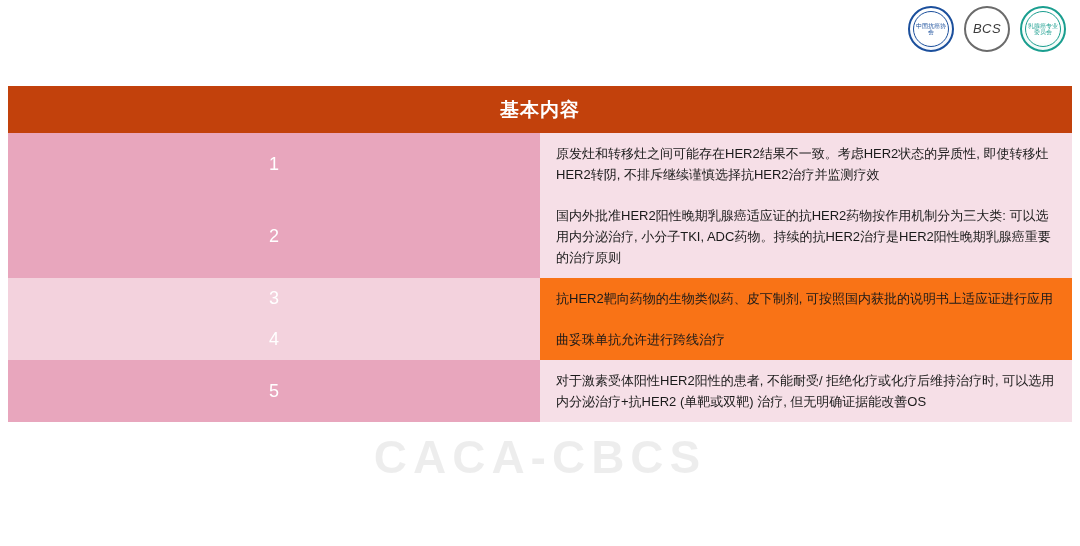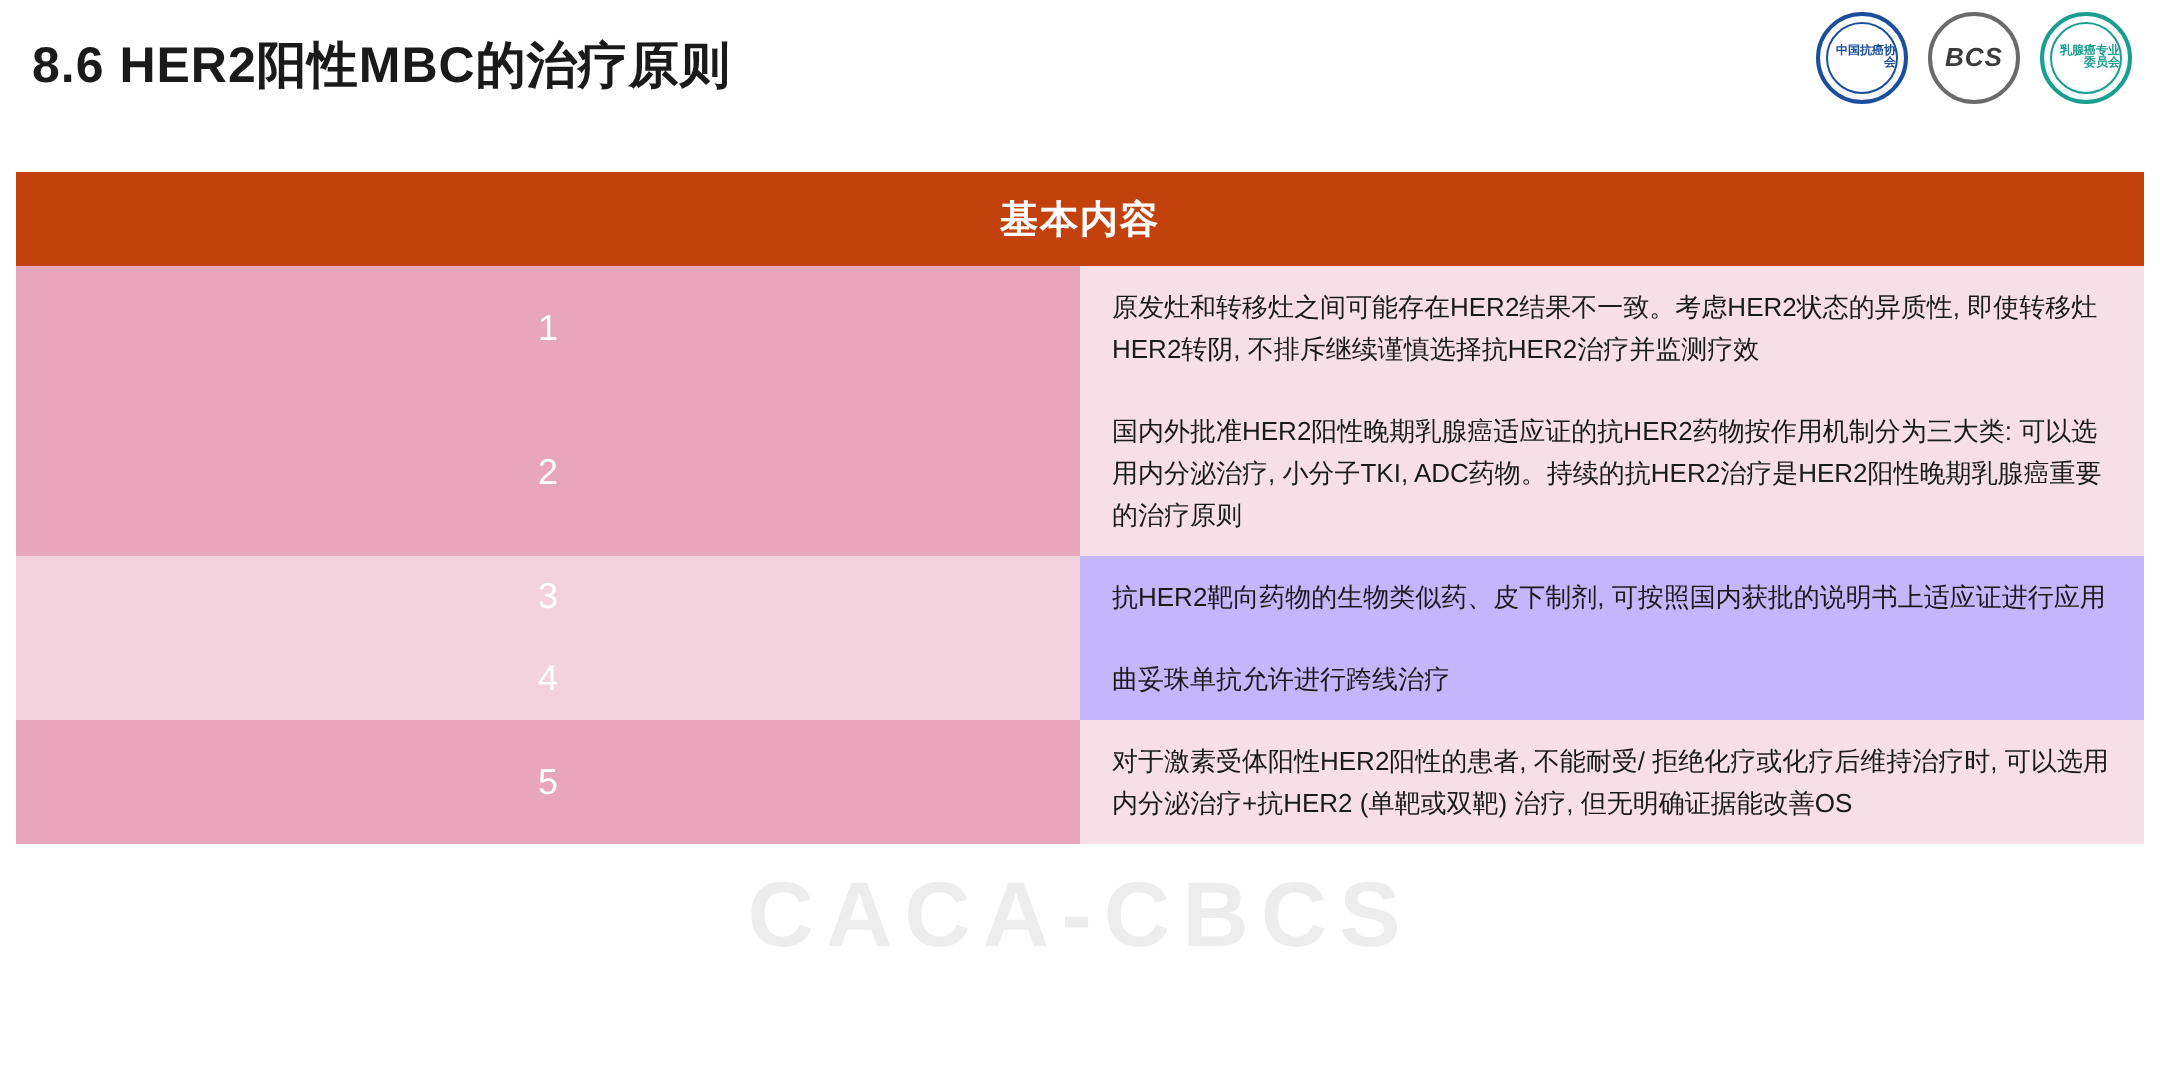--- a/index.html
+++ b/index.html
@@ -40,22 +40,22 @@
     gap: 10px;
   }
   .logo {
     width: 46px;
     height: 46px;
     border-radius: 50%;
     display: flex;
     align-items: center;
     justify-content: center;
     font-size: 8px;
-    font-weight: bold;
-    text-align: right;
+    font-weight: normal;
+    text-align: center;
     line-height: 1.05;
     box-sizing: border-box;
   }
   .logo-1 {
     border: 2px solid #1b4f9c;
     color: #1b4f9c;
     background: radial-gradient(circle at 50% 40%, #ffffff 55%, #e8eef8 100%);
   }
   .logo-1 .inner {
     width: 34px;
@@ -151,29 +151,28 @@
   }
   tr.row-dark .col-text {
     background: #f6dfe7;
     color: #1a1a1a;
   }
   tr.row-light .col-num {
     background: #f3d2dd;
     color: #ffffff;
   }
   tr.row-light .col-text {
-    background: #c4b5fd;
+    background: #f97316;
     color: #1a1a1a;
   }
 </style>
 </head>
 <body>
 
 <div class="slide-header">
-  <div class="slide-title">8.6 HER2阳性MBC的治疗原则</div>
   <div class="logo-strip">
     <div class="logo logo-1">
       <div class="inner">中国抗癌协会</div>
     </div>
     <div class="logo logo-2">BCS</div>
     <div class="logo logo-3">
       <div class="inner">乳腺癌专业委员会</div>
     </div>
   </div>
 </div>

